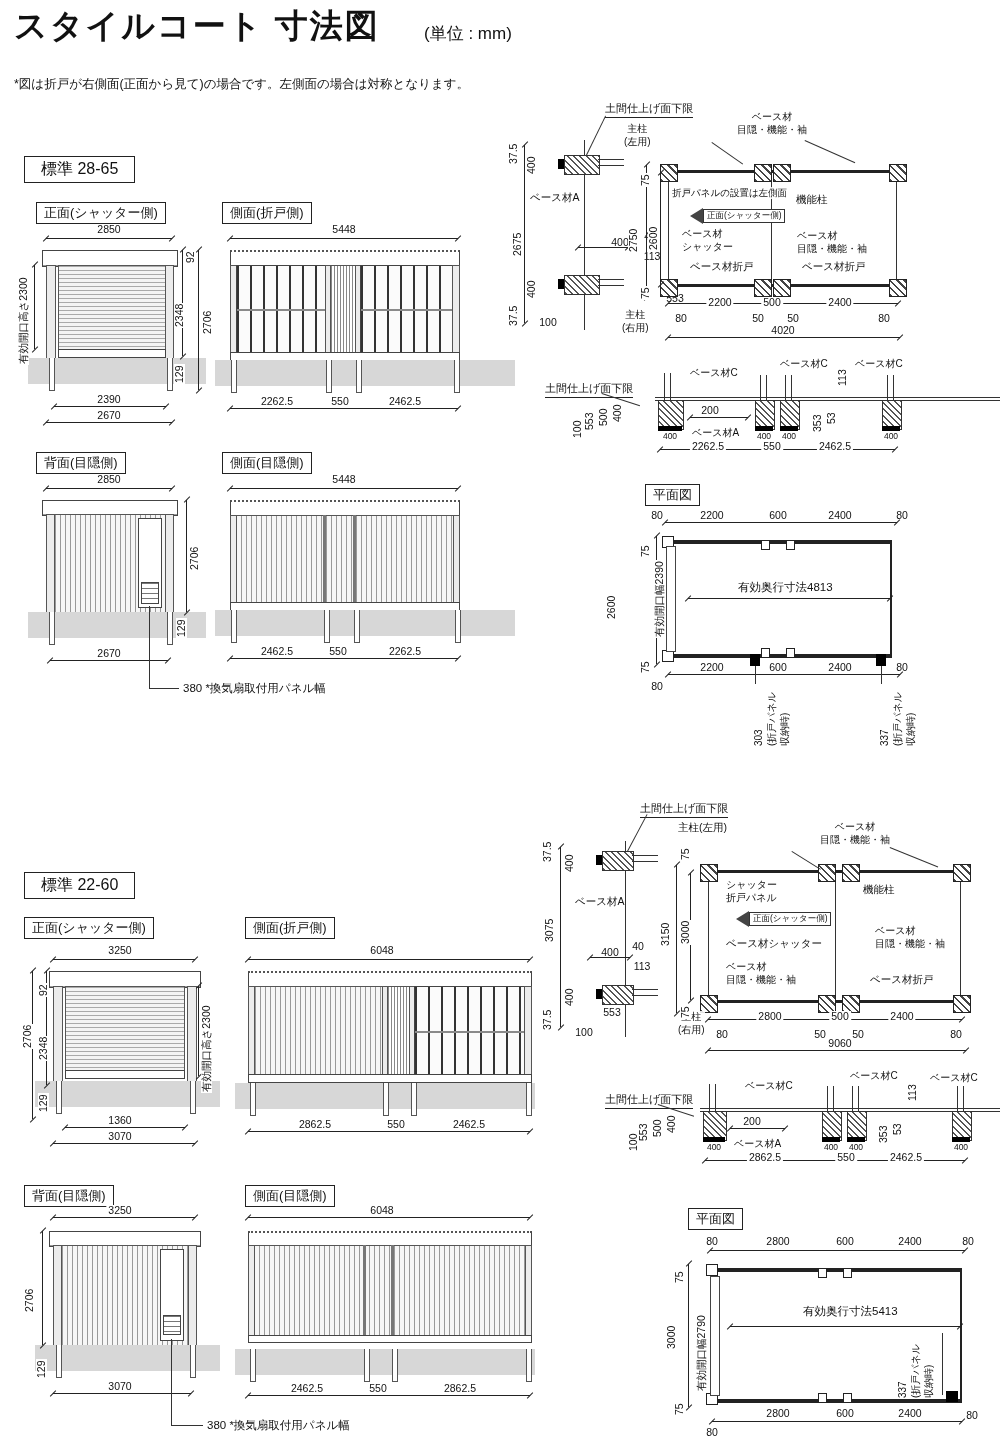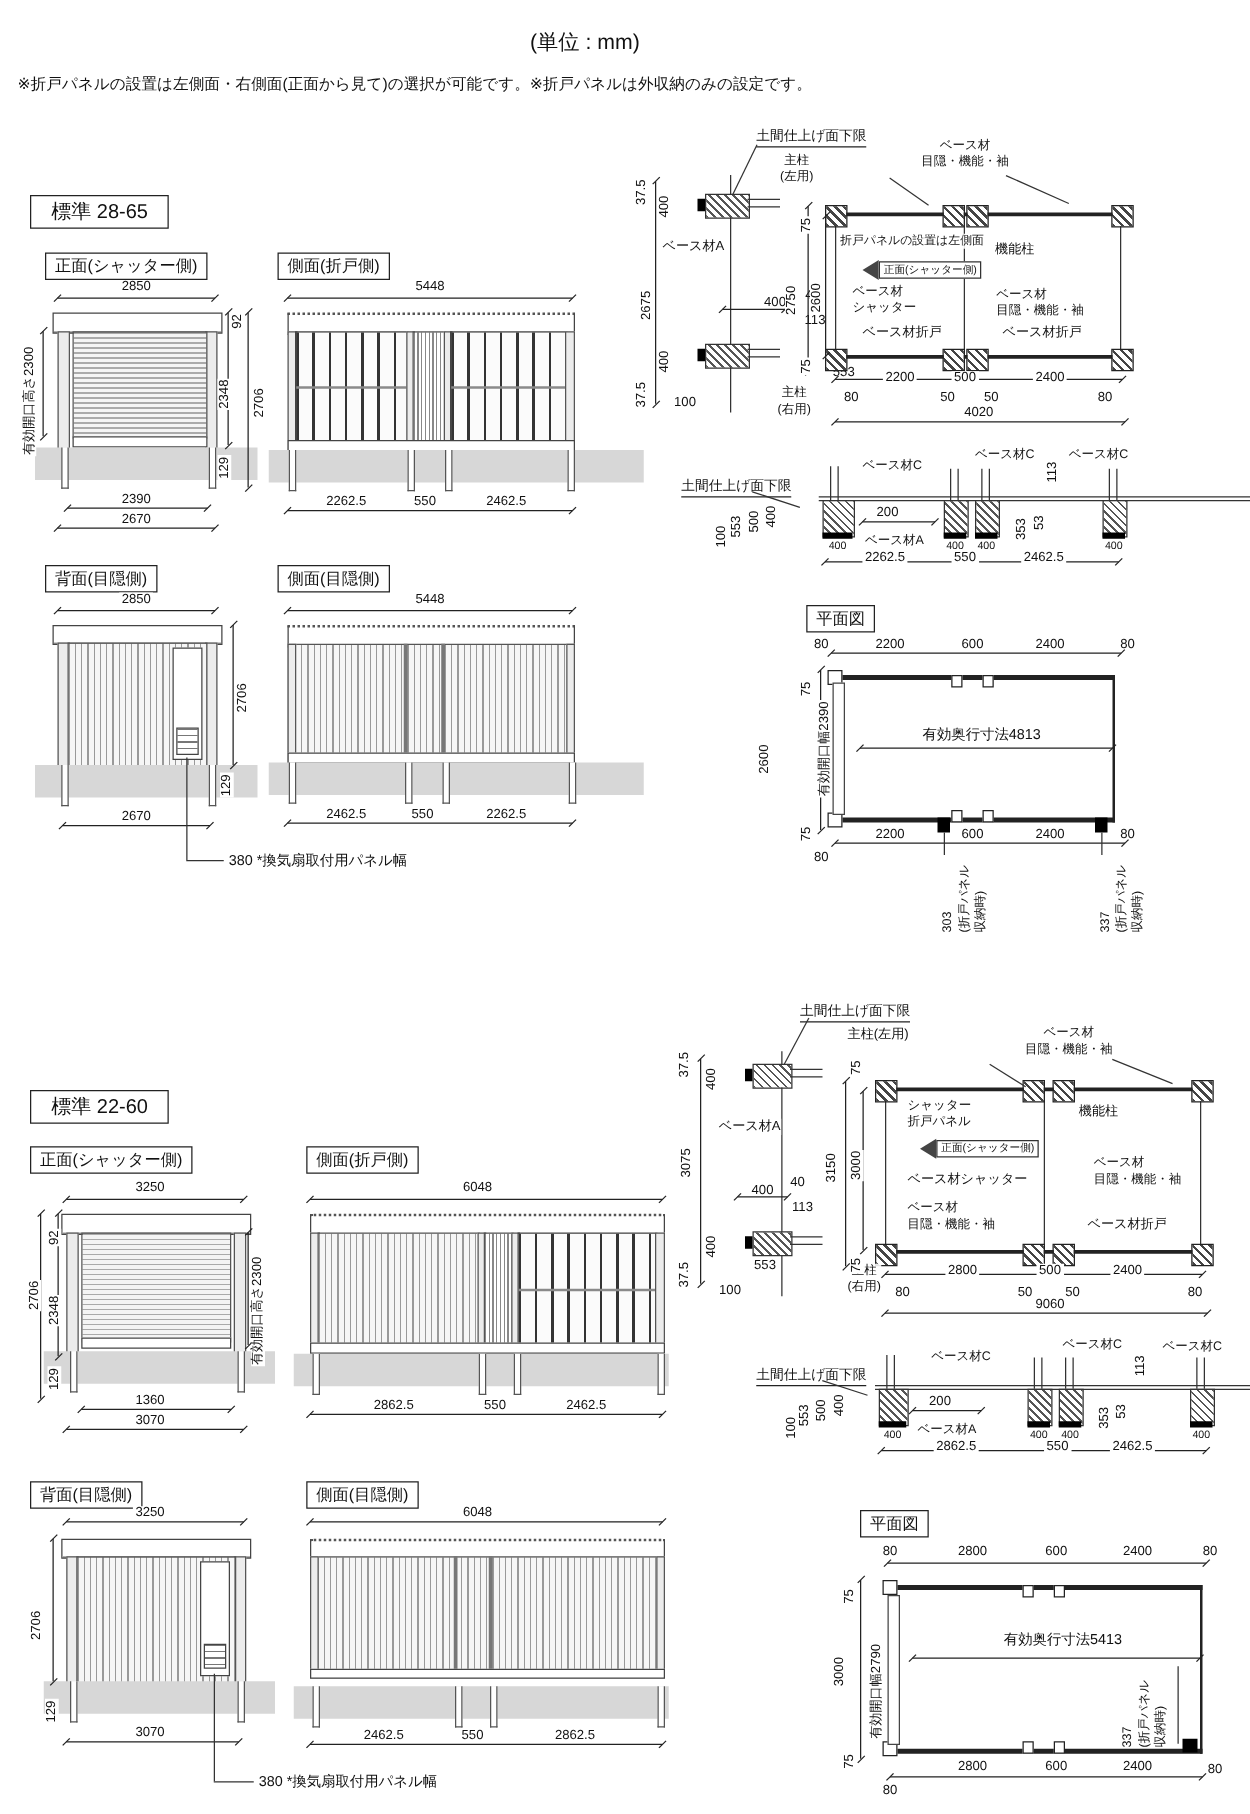--- a/index.html
+++ b/index.html
@@ -49,22 +49,23 @@
   .t12{font-size:11.5px;white-space:nowrap;background:#fff}
   .arrowwrap{display:flex;align-items:center}
   .tri{width:0;height:0;border:8px solid transparent;border-right:13px solid #444;display:inline-block}
   .dirbox{border:1px solid #333;font-size:8.5px;padding:0 3px;white-space:nowrap;background:#fff}
 </style>
 </head>
 <body>
 
 <div id="canvas">
 
+  <h1 class="c" style="left:14px;top:4px">スタイルコート 寸法図</h1>
   <div class="c unit" style="left:424px;top:22px">(単位 : mm)</div>
-  <div class="c note" style="left:14px;top:59px">※折戸パネルの設置は左側面・右側面(正面から見て)の選択が可能です。※折戸パネルは外収納のみの設定です。</div>
+  <div class="c note" style="left:14px;top:76px">*図は折戸が右側面(正面から見て)の場合です。左側面の場合は対称となります。</div>
 
   <div class="c secbox" style="left:24px;top:156px">標準 28-65</div>
 
   <div class="c" style="left:10px;top:200px;width:200px;height:250px">
     <div class="c tbox" style="left:26px;top:2px">正面(シャッター側)</div>
     <div class="c dc" style="left:99px;top:24px">2850</div>
     <div class="c dh" style="left:36px;top:38px;width:126px"></div>
     <div class="c roof" style="left:32px;top:50px;width:134px;height:15px"></div>
     <div class="c epost" style="left:36px;top:65px;width:8px;height:97px"></div>
     <div class="c epost" style="left:154px;top:65px;width:8px;height:97px"></div>

